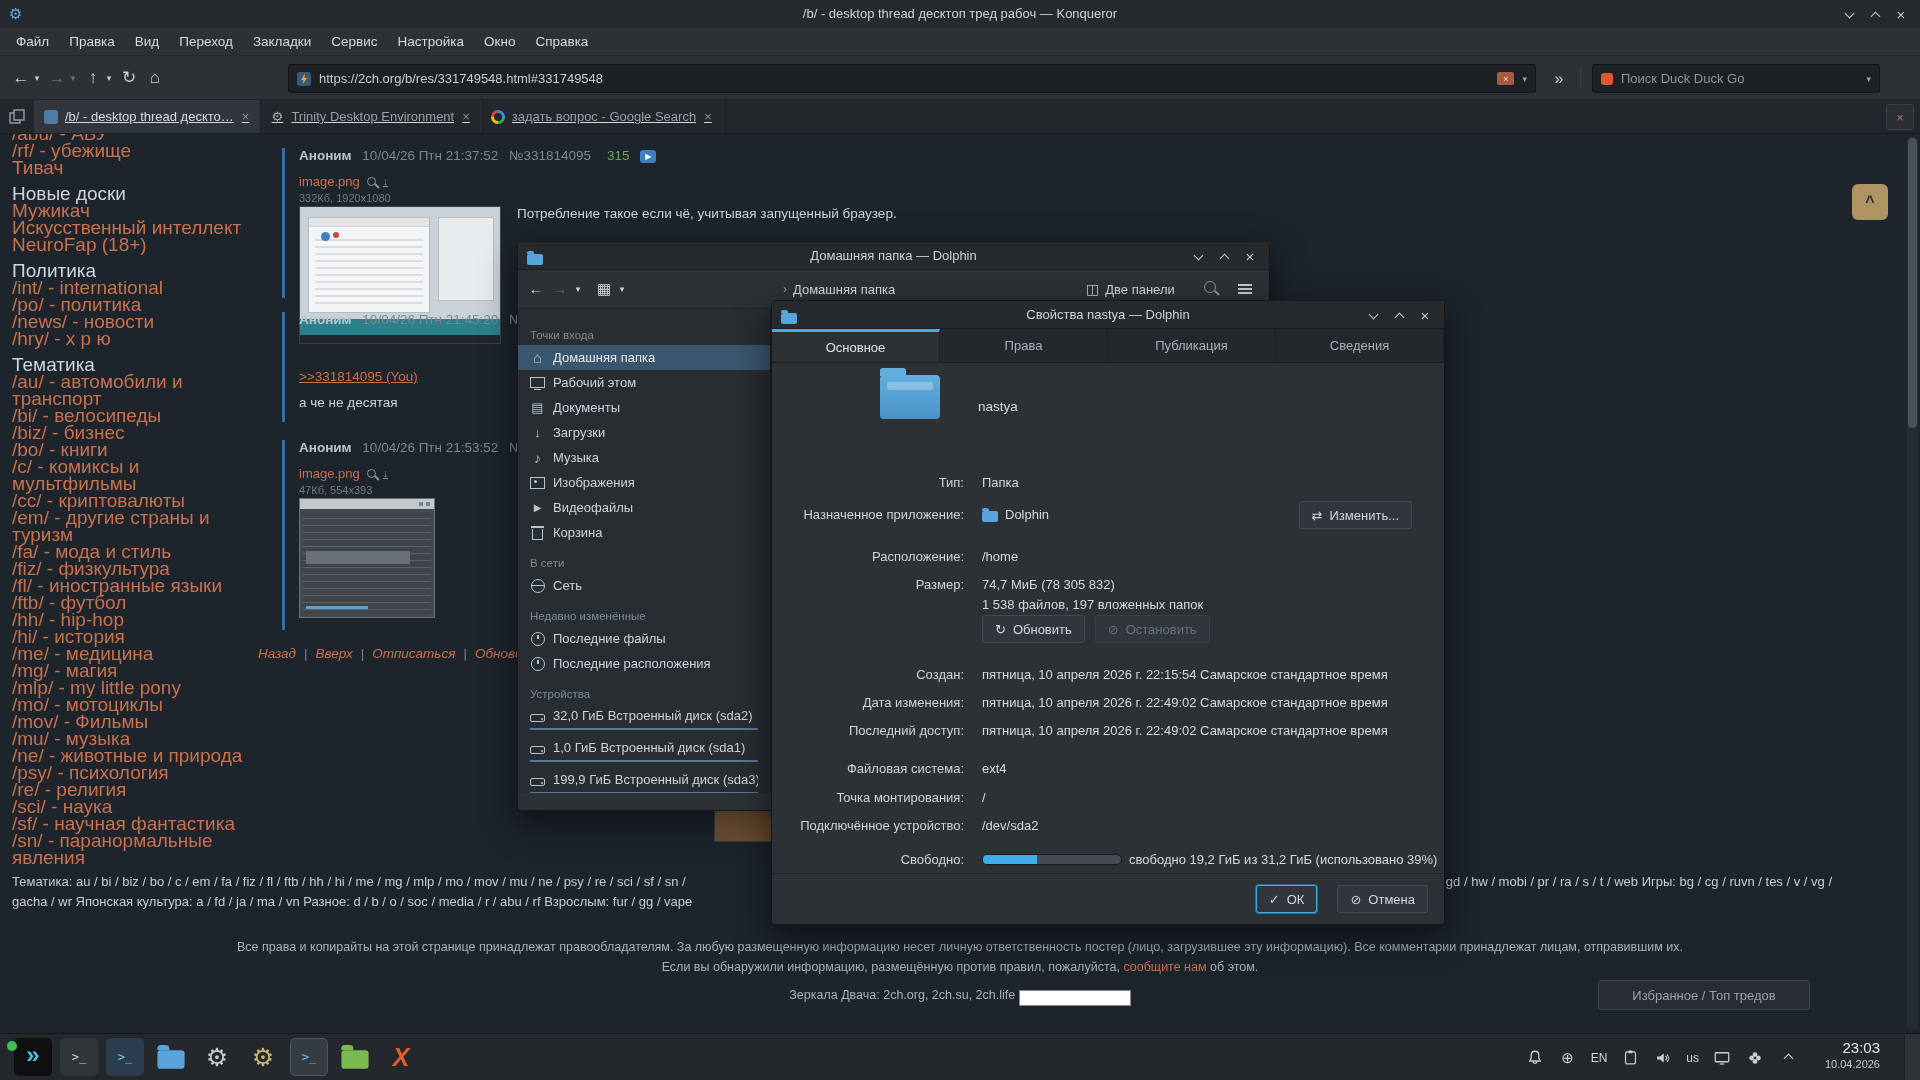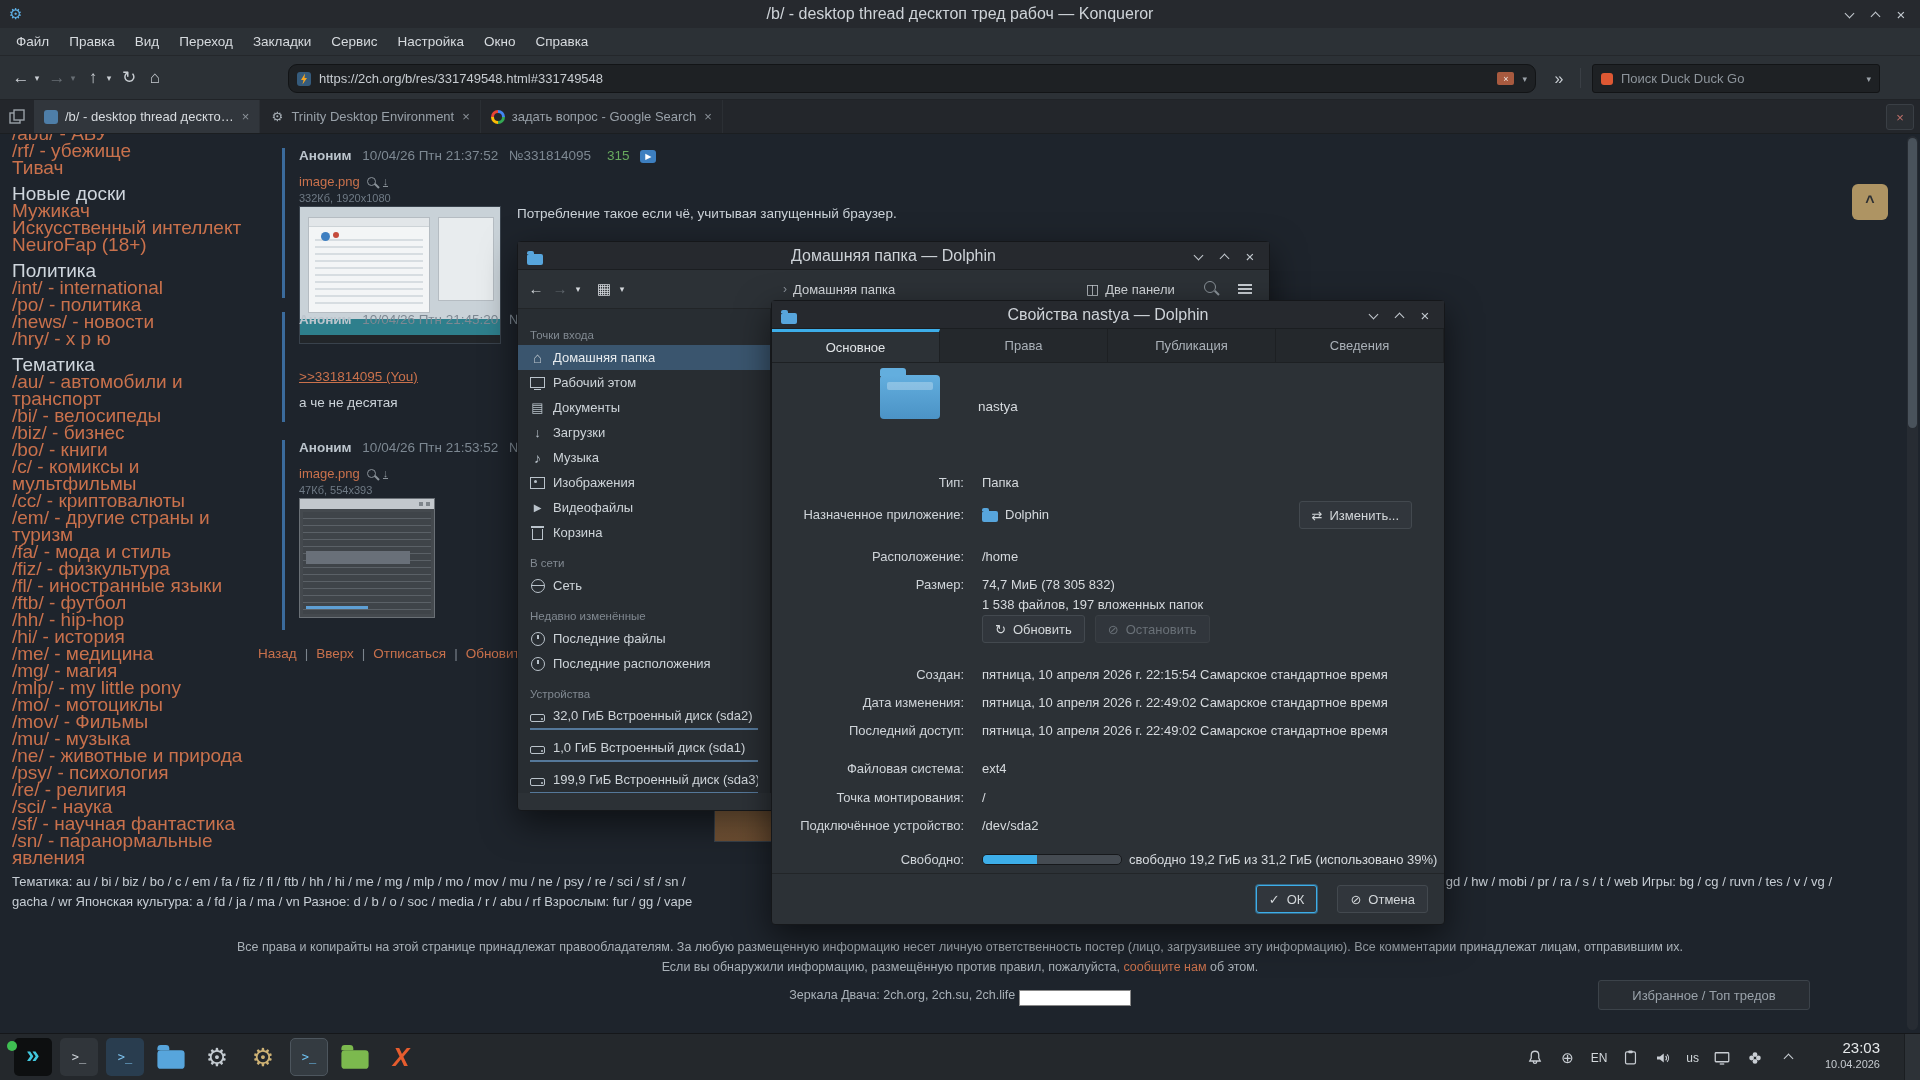--- a/index.html
+++ b/index.html
@@ -8,52 +8,52 @@
     font-family:"Liberation Sans","DejaVu Sans",sans-serif;color:#d3d7db;background:#20262e;}
   *{box-sizing:border-box;}
 
   
   .chev{display:inline-block;width:7px;height:7px;border-left:1.6px solid currentColor;border-bottom:1.6px solid currentColor;}
   .chev.dn{transform:rotate(-45deg);margin-bottom:2px;}
   .chev.up{transform:rotate(135deg);margin-top:4px;}
   .wbtn{display:inline-flex;align-items:center;justify-content:center;width:26px;height:22px;color:#c4cad0;font-size:15px;cursor:default;}
   .win-controls{position:absolute;right:6px;top:3px;display:flex;}
   .titlebar{position:absolute;left:0;top:0;right:0;height:28px;background:#26292e;border-bottom:1px solid #1b1e21;}
-  .tb-title{position:absolute;left:0;right:0;top:0;line-height:28px;text-align:center;font-size:16px;color:#ced3d8;}
+  .tb-title{position:absolute;left:0;right:0;top:0;line-height:28px;text-align:center;font-size:13px;color:#ced3d8;}
   .app-ic{position:absolute;left:9px;top:5px;font-size:15px;}
   .folder{position:relative;display:inline-block;width:16px;height:11px;background:#57a5dc;border-radius:2px;margin-top:4px;}
   .folder::before{content:"";position:absolute;top:-3px;left:0;width:7px;height:3px;background:#57a5dc;border-radius:2px 2px 0 0;}
   .folder.green{background:#7cb94e;}.folder.green::before{background:#7cb94e;}
   .mag{position:relative;display:inline-block;width:9px;height:9px;border:1.6px solid #8a9299;border-radius:50%;}
   .mag::after{content:"";position:absolute;width:6px;height:1.6px;background:#8a9299;transform:rotate(45deg);right:-5px;bottom:-2px;}
   .burger{display:inline-block;width:14px;height:10px;border-top:2px solid #c7ccd1;border-bottom:2px solid #c7ccd1;position:relative;}
   .burger::after{content:"";position:absolute;left:0;right:0;top:2px;height:2px;background:#c7ccd1;}
   .window{box-shadow:0 12px 34px rgba(0,0,0,.55);border:1px solid #15171a;border-radius:4px;background:#2c3136;}
 
   
   .kq-titlebar{position:absolute;left:0;top:0;width:1920px;height:28px;background:#26292e;}
   .kq-menubar{position:absolute;left:0;top:28px;width:1920px;height:28px;background:#2c3136;display:flex;align-items:center;padding-left:6px;border-bottom:1px solid #24272b;}
   .menu-item{padding:0 10px;font-size:13.5px;color:#d6dade;line-height:28px;}
   .kq-toolbar{position:absolute;left:0;top:56px;width:1920px;height:44px;background:#2c3136;border-bottom:1px solid #202327;display:flex;align-items:center;}
   .ti{display:inline-flex;align-items:center;justify-content:center;width:26px;height:30px;color:#c9ced3;font-size:17px;}
   .ti.caret{width:14px;font-size:9px;margin-left:-4px;}
   .ti.dim{color:#676e74;}
-  .url-field{position:absolute;left:288px;top:8px;width:1248px;height:29px;background:#1e2124;border:1px solid #121416;border-radius:9px;display:flex;align-items:center;padding:0 8px;}
+  .url-field{position:absolute;left:288px;top:8px;width:1248px;height:29px;background:#1e2124;border:1px solid #121416;border-radius:3px;display:flex;align-items:center;padding:0 8px;}
   .bolt{width:14px;height:14px;margin-right:8px;flex:none;}
   .url-text{font-size:13px;color:#c7ccd1;white-space:nowrap;overflow:hidden;flex:1;}
   .clear-x{width:17px;height:13px;background:#a85a3f;border-radius:2px;color:#f2e7e2;font-size:9px;display:flex;align-items:center;justify-content:center;margin-right:8px;}
   .caret2{color:#9aa1a8;font-size:9px;}
   .go-btn{position:absolute;left:1546px;top:8px;width:26px;height:29px;color:#c9ced3;font-size:16px;display:flex;align-items:center;justify-content:center;}
   .tool-sep{position:absolute;left:1580px;top:12px;width:1px;height:20px;background:#3a3f45;}
   .search-field{position:absolute;left:1592px;top:8px;width:288px;height:29px;background:#1e2124;border:1px solid #121416;border-radius:3px;display:flex;align-items:center;padding:0 8px;}
   .ddg{width:12px;height:12px;border-radius:3px;background:#de5833;margin-right:8px;flex:none;}
   .search-text{font-size:13px;color:#8d949b;flex:1;}
   .kq-tabbar{position:absolute;left:0;top:100px;width:1920px;height:34px;background:#23262b;border-bottom:1px solid #1b1e21;display:flex;align-items:stretch;}
   .newtab{width:34px;display:flex;align-items:center;justify-content:center;}
-  .tabs-box{display:flex;}
+  .tabs-box{display:flex;text-decoration:underline;}
   .tab{display:flex;align-items:center;padding:0 10px;font-size:13px;color:#98a0a8;border-right:1px solid #2b2f34;max-width:292px;}
   .tab.active{background:#31363c;color:#d8dce0;}
   .tab-label{white-space:nowrap;overflow:hidden;text-overflow:ellipsis;max-width:218px;margin:0 8px 0 7px;}
   .tab-close{color:#8b9299;font-size:13px;}
   .fav{width:14px;height:14px;flex:none;display:inline-flex;align-items:center;justify-content:center;}
   .board-favicon{background:#4e7ea8;border-radius:3px;}
   .gear-favicon::before{content:"⚙";color:#a8b0b7;font-size:13px;}
   .google-favicon{border-radius:50%;background:conic-gradient(#4285f4 0 25%,#34a853 25% 50%,#fbbc05 50% 75%,#ea4335 75% 100%);position:relative;}
   .google-favicon::after{content:"";position:absolute;inset:3px;border-radius:50%;background:#23262b;}
   .tabbar-close{position:absolute;right:6px;top:4px;width:28px;height:26px;background:#2a2e33;border:1px solid #3a3f45;border-radius:3px;color:#c0706a;font-size:13px;display:flex;align-items:center;justify-content:center;}
@@ -87,21 +87,21 @@
   .t1-teal{position:absolute;left:0;top:112px;width:202px;height:16px;background:#2e7f8c;}
   .t1-task{position:absolute;left:0;top:128px;width:202px;height:10px;background:#22262a;}
   .thumb2{width:136px;height:120px;background:#44494e;border:1px solid #6a7076;}
   .t2-head{position:absolute;left:0;top:0;right:0;height:10px;background:#c3c8cd;}
   .t2-dot{position:absolute;top:3px;width:4px;height:4px;background:#7e858b;}
   .t2-body{position:absolute;left:3px;top:13px;right:3px;bottom:3px;background:repeating-linear-gradient(#3f4449 0 6px,#5b6167 6px 7px);}
   .t2-sel{position:absolute;left:6px;top:52px;width:104px;height:13px;background:#6a7votre?}
   .t2-sel{position:absolute;left:6px;top:52px;width:104px;height:13px;background:#697079;}
   .t2-blue{position:absolute;left:6px;bottom:8px;width:62px;height:3px;background:#5e9fd4;}
   .thread-nav{position:absolute;left:258px;top:512px;font-size:13.5px;display:flex;gap:8px;}
-  .navlink{color:#c9714c;}
+  .navlink{color:#c9714c;font-style:italic;}
   .navsep{color:#7b848d;}
   .pg-scrollbar{position:absolute;right:2px;top:2px;width:11px;height:894px;background:#272c33;border-radius:6px;}
   .pg-thumb{position:absolute;left:1px;right:1px;top:2px;height:290px;background:#49525b;border-radius:6px;}
   .scrolltop{position:absolute;left:1852px;top:50px;width:36px;height:36px;border-radius:6px;background:rgba(187,158,104,.92);color:#2c2f33;display:flex;align-items:center;justify-content:center;font-weight:bold;font-size:16px;}
   .ft-line1{position:absolute;left:12px;top:740px;right:88px;display:flex;justify-content:space-between;font-size:13px;color:#c6cdd4;white-space:nowrap;}
   .ft-line2{position:absolute;left:12px;top:760px;font-size:13px;color:#c6cdd4;white-space:nowrap;}
   .ft-copy{position:absolute;left:0;top:806px;width:1920px;text-align:center;font-size:12.5px;color:#a9b1b8;}
   .ft-report{position:absolute;left:0;top:826px;width:1920px;text-align:center;font-size:12.5px;color:#a9b1b8;}
   .ft-mirror{position:absolute;left:0;top:854px;width:1920px;text-align:center;font-size:12.5px;color:#a9b1b8;}
   .ft-mirror input{width:112px;height:16px;border:1px solid #888;background:#fff;vertical-align:-3px;}

